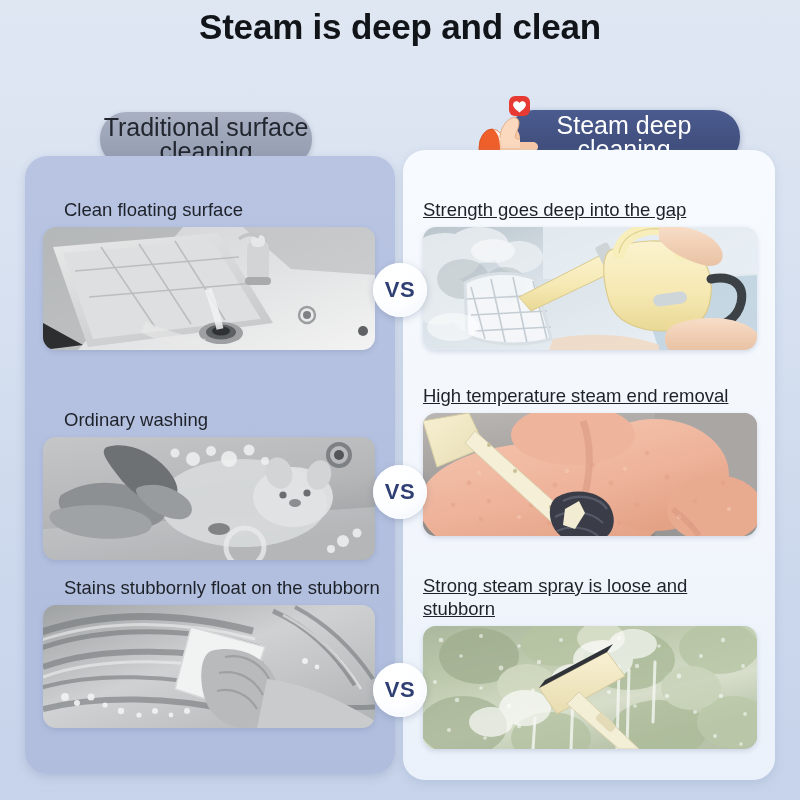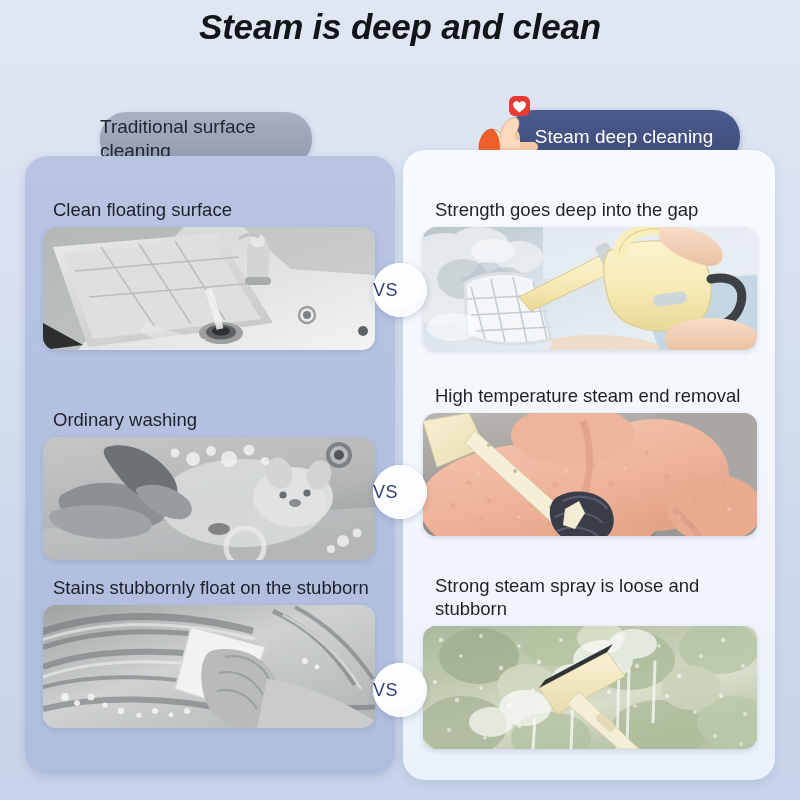--- a/index.html
+++ b/index.html
@@ -20,32 +20,32 @@
     position: absolute;
     top: 6px;
     left: 0;
     width: 800px;
     text-align: center;
     font-size: 35px;
     font-weight: bold;
     line-height: 41px;
     color: #111418;
     letter-spacing: -0.2px;
-    font-style: italic;
   }
   .title-line { display: block; }
 
   
   .badge {
     position: absolute;
     border-radius: 26px;
     display: flex;
     align-items: center;
     justify-content: center;
-    font-size: 19px;
+    text-align: center;
+    font-size: 25px;
     line-height: 24px;
     box-sizing: border-box;
   }
   .badge-left {
     left: 100px;
     top: 112px;
     width: 212px;
     height: 54px;
     background: linear-gradient(180deg, #a9b0c2 0%, #9ba3b7 55%, #949cb1 100%);
     color: #22262f;
@@ -98,25 +98,25 @@
   .row {
     position: absolute;
     left: 0;
     width: 100%;
     box-sizing: border-box;
   }
   .row-label {
     font-size: 18.5px;
     line-height: 23px;
     color: #1d2128;
-    padding-left: 28px;
+    padding-left: 39px;
     padding-right: 12px;
     box-sizing: border-box;
   }
-  .panel-right .row-label { padding-left: 32px; }
+  .panel-right .row-label { padding-left: 20px; text-decoration: underline; }
 
   .photo {
     margin-top: 6px;
     border-radius: 13px;
     overflow: hidden;
     position: relative;
     box-shadow: 0 2px 5px rgba(95,110,145,0.22);
   }
   .photo-left  { margin-left: 18px; width: 332px; height: 123px; }
   .photo-right { margin-left: 20px; width: 334px; height: 123px; }
@@ -126,23 +126,23 @@
   
   .vs {
     position: absolute;
     width: 54px;
     height: 54px;
     border-radius: 50%;
     background: radial-gradient(circle at 38% 32%, #ffffff 0%, #fdfeff 52%, #eef3fb 100%);
     box-shadow: 0 2px 7px rgba(90,105,140,0.30), 0 0 0 1px rgba(255,255,255,0.6) inset;
     display: flex;
     align-items: center;
-    justify-content: flex-start;
-    font-size: 18px;
-    font-weight: normal;
+    justify-content: center;
+    font-size: 22px;
+    font-weight: bold;
     color: #2f3f74;
     letter-spacing: 0.5px;
     z-index: 9;
   }
 </style>
 </head>
 <body>
 
 <div class="title">
   <span class="title-line">Steam is deep and clean</span>

